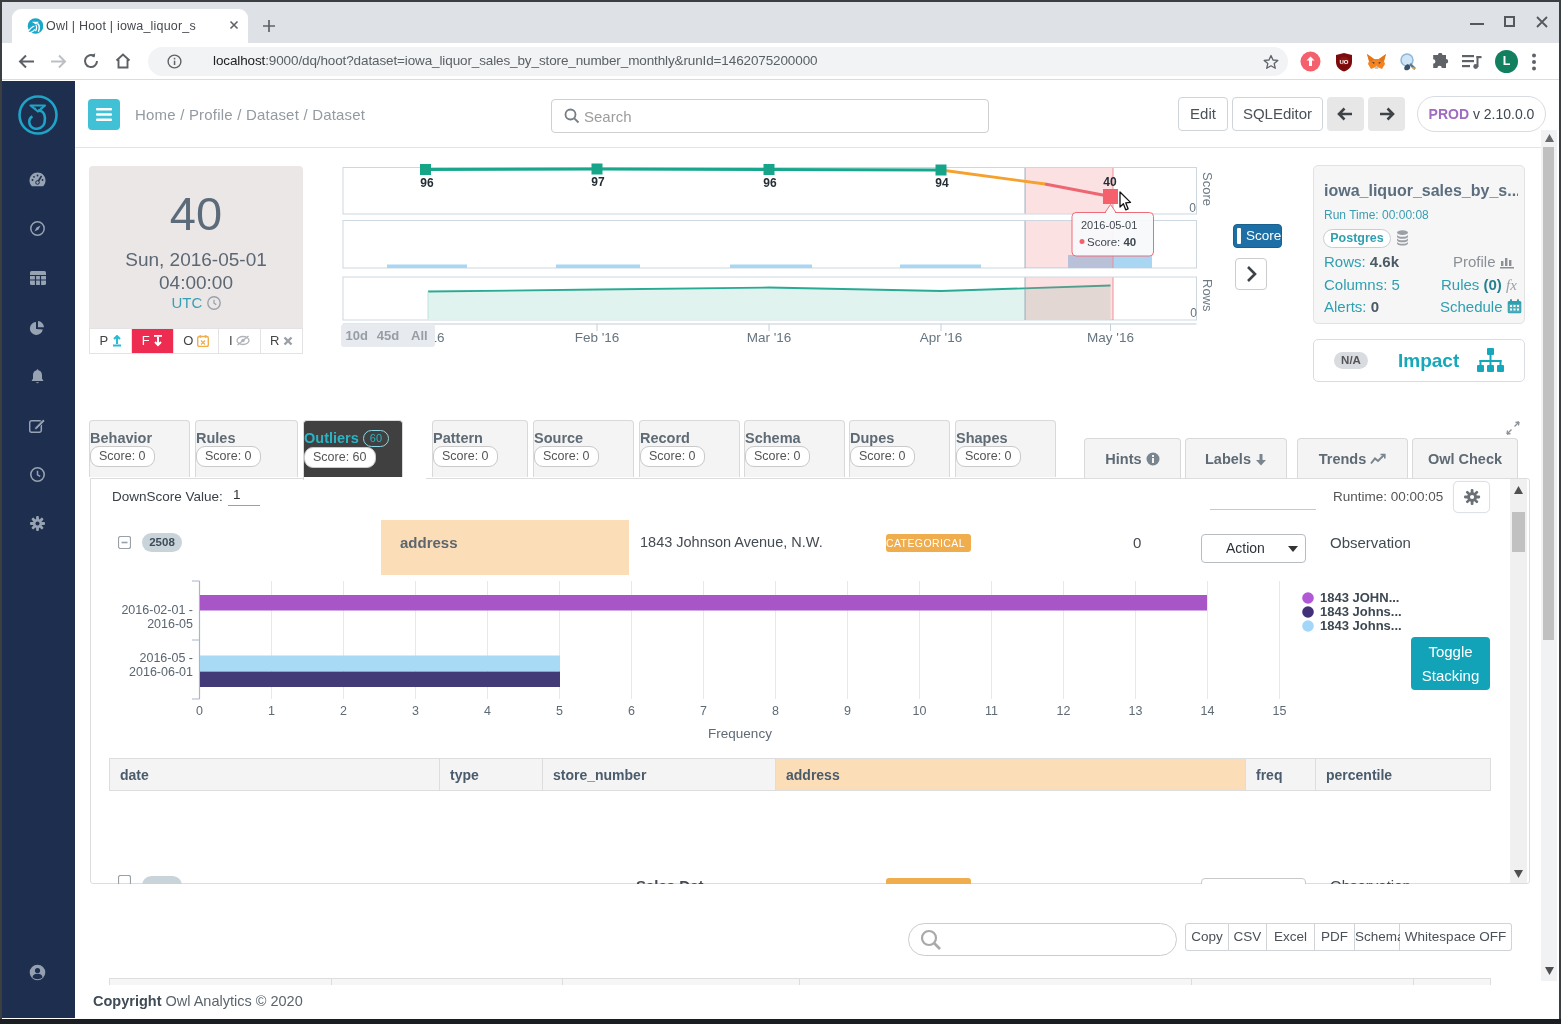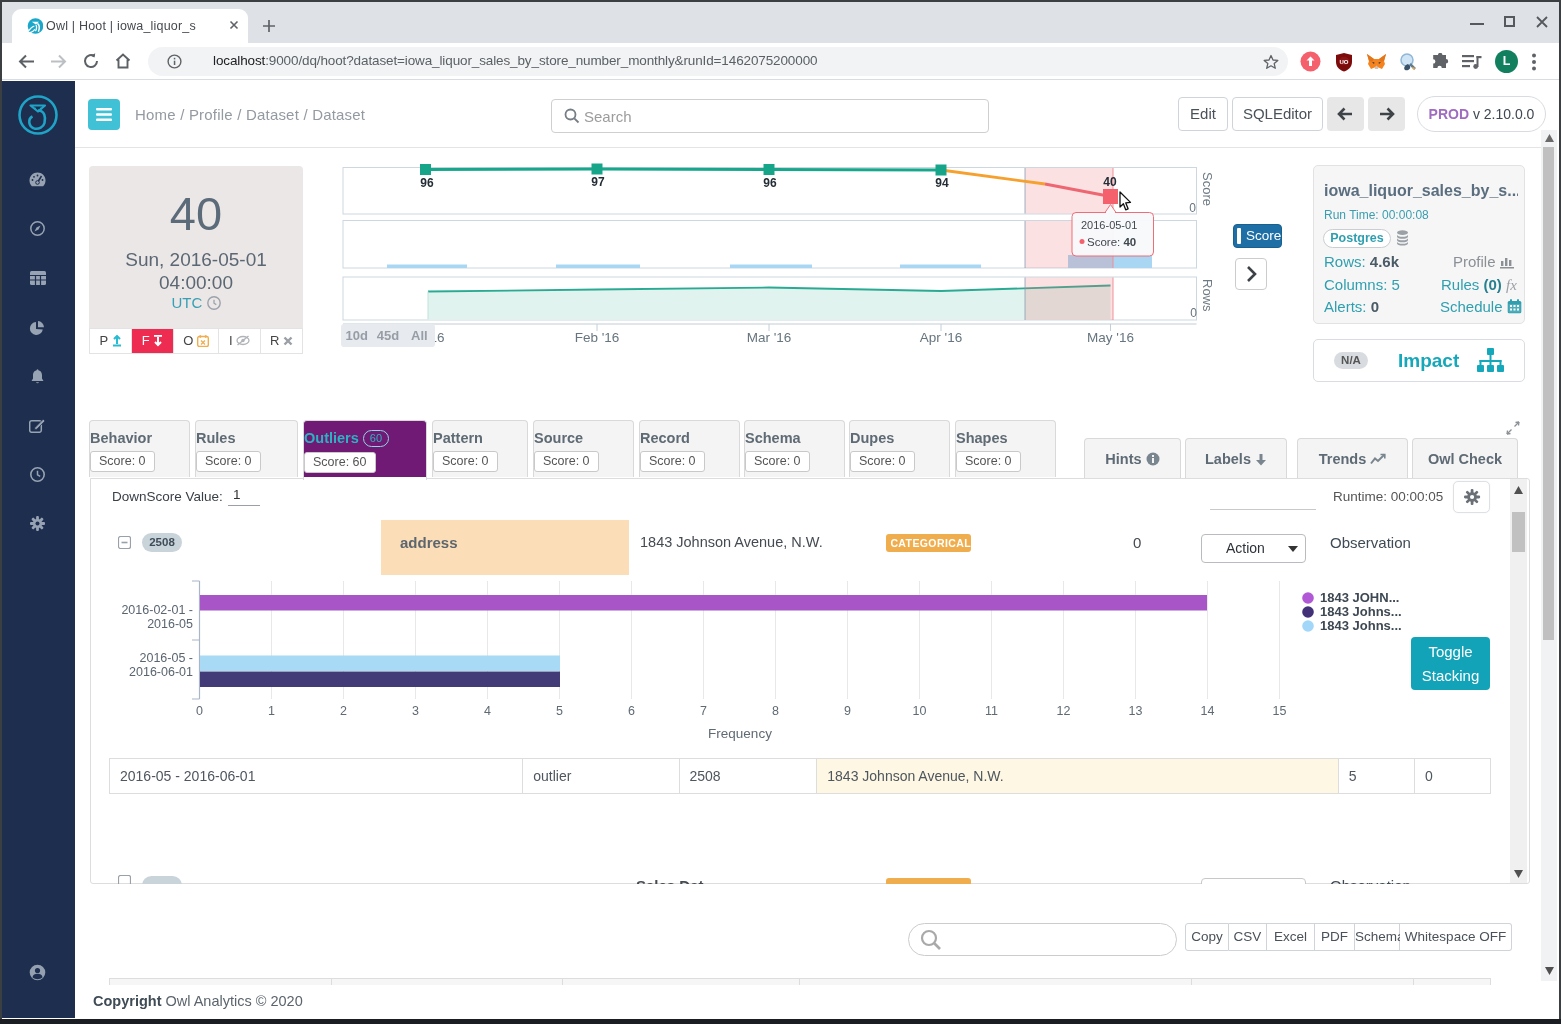--- a/index.html
+++ b/index.html
@@ -445,26 +445,26 @@
         <rect x="2.5" y="12" width="2" height="5"></rect>
         <rect x="12.5" y="12" width="2" height="5"></rect>
         <rect x="22.5" y="12" width="2" height="5"></rect>
       </g>
     </svg>
 </div>
 
 <style>
 .tab{position:absolute;top:420px;height:57px;background:#f4f4f4;border:1px solid #d9d9d9;border-bottom:none;border-radius:4px 4px 0 0;text-align:left}
 .tab .t{font-size:14.5px;font-weight:bold;color:#5e6a74;margin-top:9px}
-.tab .s{display:inline-block;margin-top:5px;background:#fff;border:1px solid #c9c9c9;border-radius:3px;font-size:12.5px;color:#555;padding:2px 8px 3px}
+.tab .s{display:inline-block;background:#fff;border:1px solid #c9c9c9;border-radius:9px;font-size:12.5px;color:#555;padding:2px 8px 3px}
 .rtab{position:absolute;top:438px;height:41px;background:#f4f4f4;border:1px solid #d9d9d9;border-bottom:none;border-radius:4px 4px 0 0;text-align:center;font-size:14.5px;font-weight:bold;color:#5e6a74;line-height:40px}
 </style>
 <div class="tab" style="left:89px;width:101px"><div class="t">Behavior</div><div class="s">Score: 0</div></div>
 <div class="tab" style="left:195px;width:103px"><div class="t">Rules</div><div class="s">Score: 0</div></div>
-<div class="tab" style="left:303px;width:124px;background:#701a75;height:60px;z-index:5"><div class="t" style="color:#2bb3c4">Outliers <span style="display:inline-block;border:1px solid #8ed7e4;border-radius:9px;font-size:11px;font-weight:normal;color:#2bb3c4;padding:1px 6px 2px;vertical-align:1px">60</span></div><div class="s">Score: 60</div></div>
+<div class="tab" style="left:303px;width:100px;background:#404040;height:60px;z-index:5"><div class="t" style="color:#2bb3c4">Outliers <span style="display:inline-block;border:1px solid #8ed7e4;border-radius:9px;font-size:11px;font-weight:normal;color:#2bb3c4;padding:1px 6px 2px;vertical-align:1px">60</span></div><div class="s">Score: 60</div></div>
 <div class="tab" style="left:432px;width:96px"><div class="t">Pattern</div><div class="s">Score: 0</div></div>
 <div class="tab" style="left:533px;width:101px"><div class="t">Source</div><div class="s">Score: 0</div></div>
 <div class="tab" style="left:639px;width:101px"><div class="t">Record</div><div class="s">Score: 0</div></div>
 <div class="tab" style="left:744px;width:101px"><div class="t">Schema</div><div class="s">Score: 0</div></div>
 <div class="tab" style="left:849px;width:101px"><div class="t">Dupes</div><div class="s">Score: 0</div></div>
 <div class="tab" style="left:955px;width:101px"><div class="t">Shapes</div><div class="s">Score: 0</div></div>
 <div class="rtab" style="left:1084px;width:97px">Hints <svg width="14" height="14" style="display:inline-block;vertical-align:-2px">
       <circle cx="7" cy="7" r="6.5" fill="#7a868f"></circle>
       <rect x="6" y="6" width="2" height="5" fill="#f4f4f4"></rect>
       <rect x="6" y="3" width="2" height="2" fill="#f4f4f4"></rect>
@@ -512,21 +512,21 @@
 <div class="abs" style="left:118px;top:536px">
 <svg width="13" height="13">
         <rect x="0.5" y="0.5" width="12" height="12" rx="2" fill="none" stroke="#98a1a8" stroke-width="1.2"></rect>
         <rect x="3.5" y="5.7" width="6" height="1.6" fill="#98a1a8"></rect>
       </svg>
 </div>
 <div class="abs" style="left:142px;top:533px;width:40px;height:19px;background:#c9d3da;border-radius:10px;font-size:11.5px;font-weight:bold;color:#3f4d59;text-align:center;line-height:19px">2508</div>
 <div class="abs" style="left:381px;top:520px;width:248px;height:55px;background:#fbddb8"></div>
 <div class="abs" style="left:400px;top:534px;font-size:15px;font-weight:bold;color:#5d666e">address</div>
 <div class="abs" style="left:640px;top:534px;font-size:14.5px;color:#454b52">1843 Johnson Avenue, N.W.</div>
-<div class="abs" style="left:886px;top:534px;width:85px;height:18px;background:#f0ad4e;border-radius:3px;font-size:10.5px;font-weight:bold;color:#fff;text-align:right;line-height:18px;letter-spacing:.4px">CATEGORICAL</div>
+<div class="abs" style="left:886px;top:534px;width:85px;height:18px;background:#f0ad4e;border-radius:3px;font-size:10.5px;font-weight:normal;color:#fff;text-align:left;line-height:18px;letter-spacing:.4px">CATEGORICAL</div>
 <div class="abs" style="left:1133px;top:534px;font-size:15px;color:#454b52">0</div>
 <div class="abs" style="left:1201px;top:534px;width:105px;height:29px;border:1px solid #b8bcc0;border-radius:4px;background:#fff;font-size:14px;color:#2c3238;line-height:27px;padding-left:24px">Action</div>
 <div class="abs" style="left:1288px;top:546px">
       <svg width="10" height="6">
         <path d="M0 0 L5 6 L10 0 Z" fill="#333"></path>
       </svg>
     </div>
 <div class="abs" style="left:1330px;top:534px;font-size:15px;color:#3f4b55">Observation</div>
 
 <div class="abs" style="left:110px;top:603px;width:83px;font-size:12.5px;color:#5a6570;text-align:right;line-height:14px;white-space:nowrap">2016-02-01 -<br>2016-05</div>
@@ -582,27 +582,27 @@
 
 <div class="abs" style="left:1411px;top:637px;width:79px;height:53px;background:#12a3b8;border-radius:4px;color:#fff;font-size:15px;text-align:center;line-height:24px;padding-top:3px">Toggle<br>Stacking</div>
 
 <style>
 .dt{position:absolute;left:109px;top:758px;width:1382px;border-collapse:collapse;font-size:14px;color:#4e565e}
 .dt th{background:#f4f4f4;color:#4a5b6b;font-weight:bold;text-align:left;border:1px solid #ddd;padding:7px 10px;height:32px}
 .dt td{border:1px solid #ddd;padding:8px 10px;height:35px}
 </style>
 <table class="dt" cellspacing="0">
 <tbody>
-<tr>
-          <td>2016-05 - 2016-06-01</td>
-          <td>outlier</td>
-          <td>2508</td>
-          <td style="background:#fdf7e3">1843 Johnson Avenue, N.W.</td>
-          <td>5</td>
-          <td>0</td>
+        <tr>
+          <th style="width:330px">date</th>
+          <th style="width:103px">type</th>
+          <th style="width:233px">store_number</th>
+          <th style="width:470px;background:#fbddb8">address</th>
+          <th style="width:70px">freq</th>
+          <th>percentile</th>
         </tr>
 </tbody>
     </table>
 
 <div class="abs" style="left:90px;top:868px;width:1418px;height:16px;overflow:hidden">
   <div class="abs" style="left:28px;top:7px">
         <svg width="13" height="13">
           <rect x="0.5" y="0.5" width="12" height="12" rx="2" fill="none" stroke="#98a1a8" stroke-width="1.2"></rect>
         </svg>
       </div>

